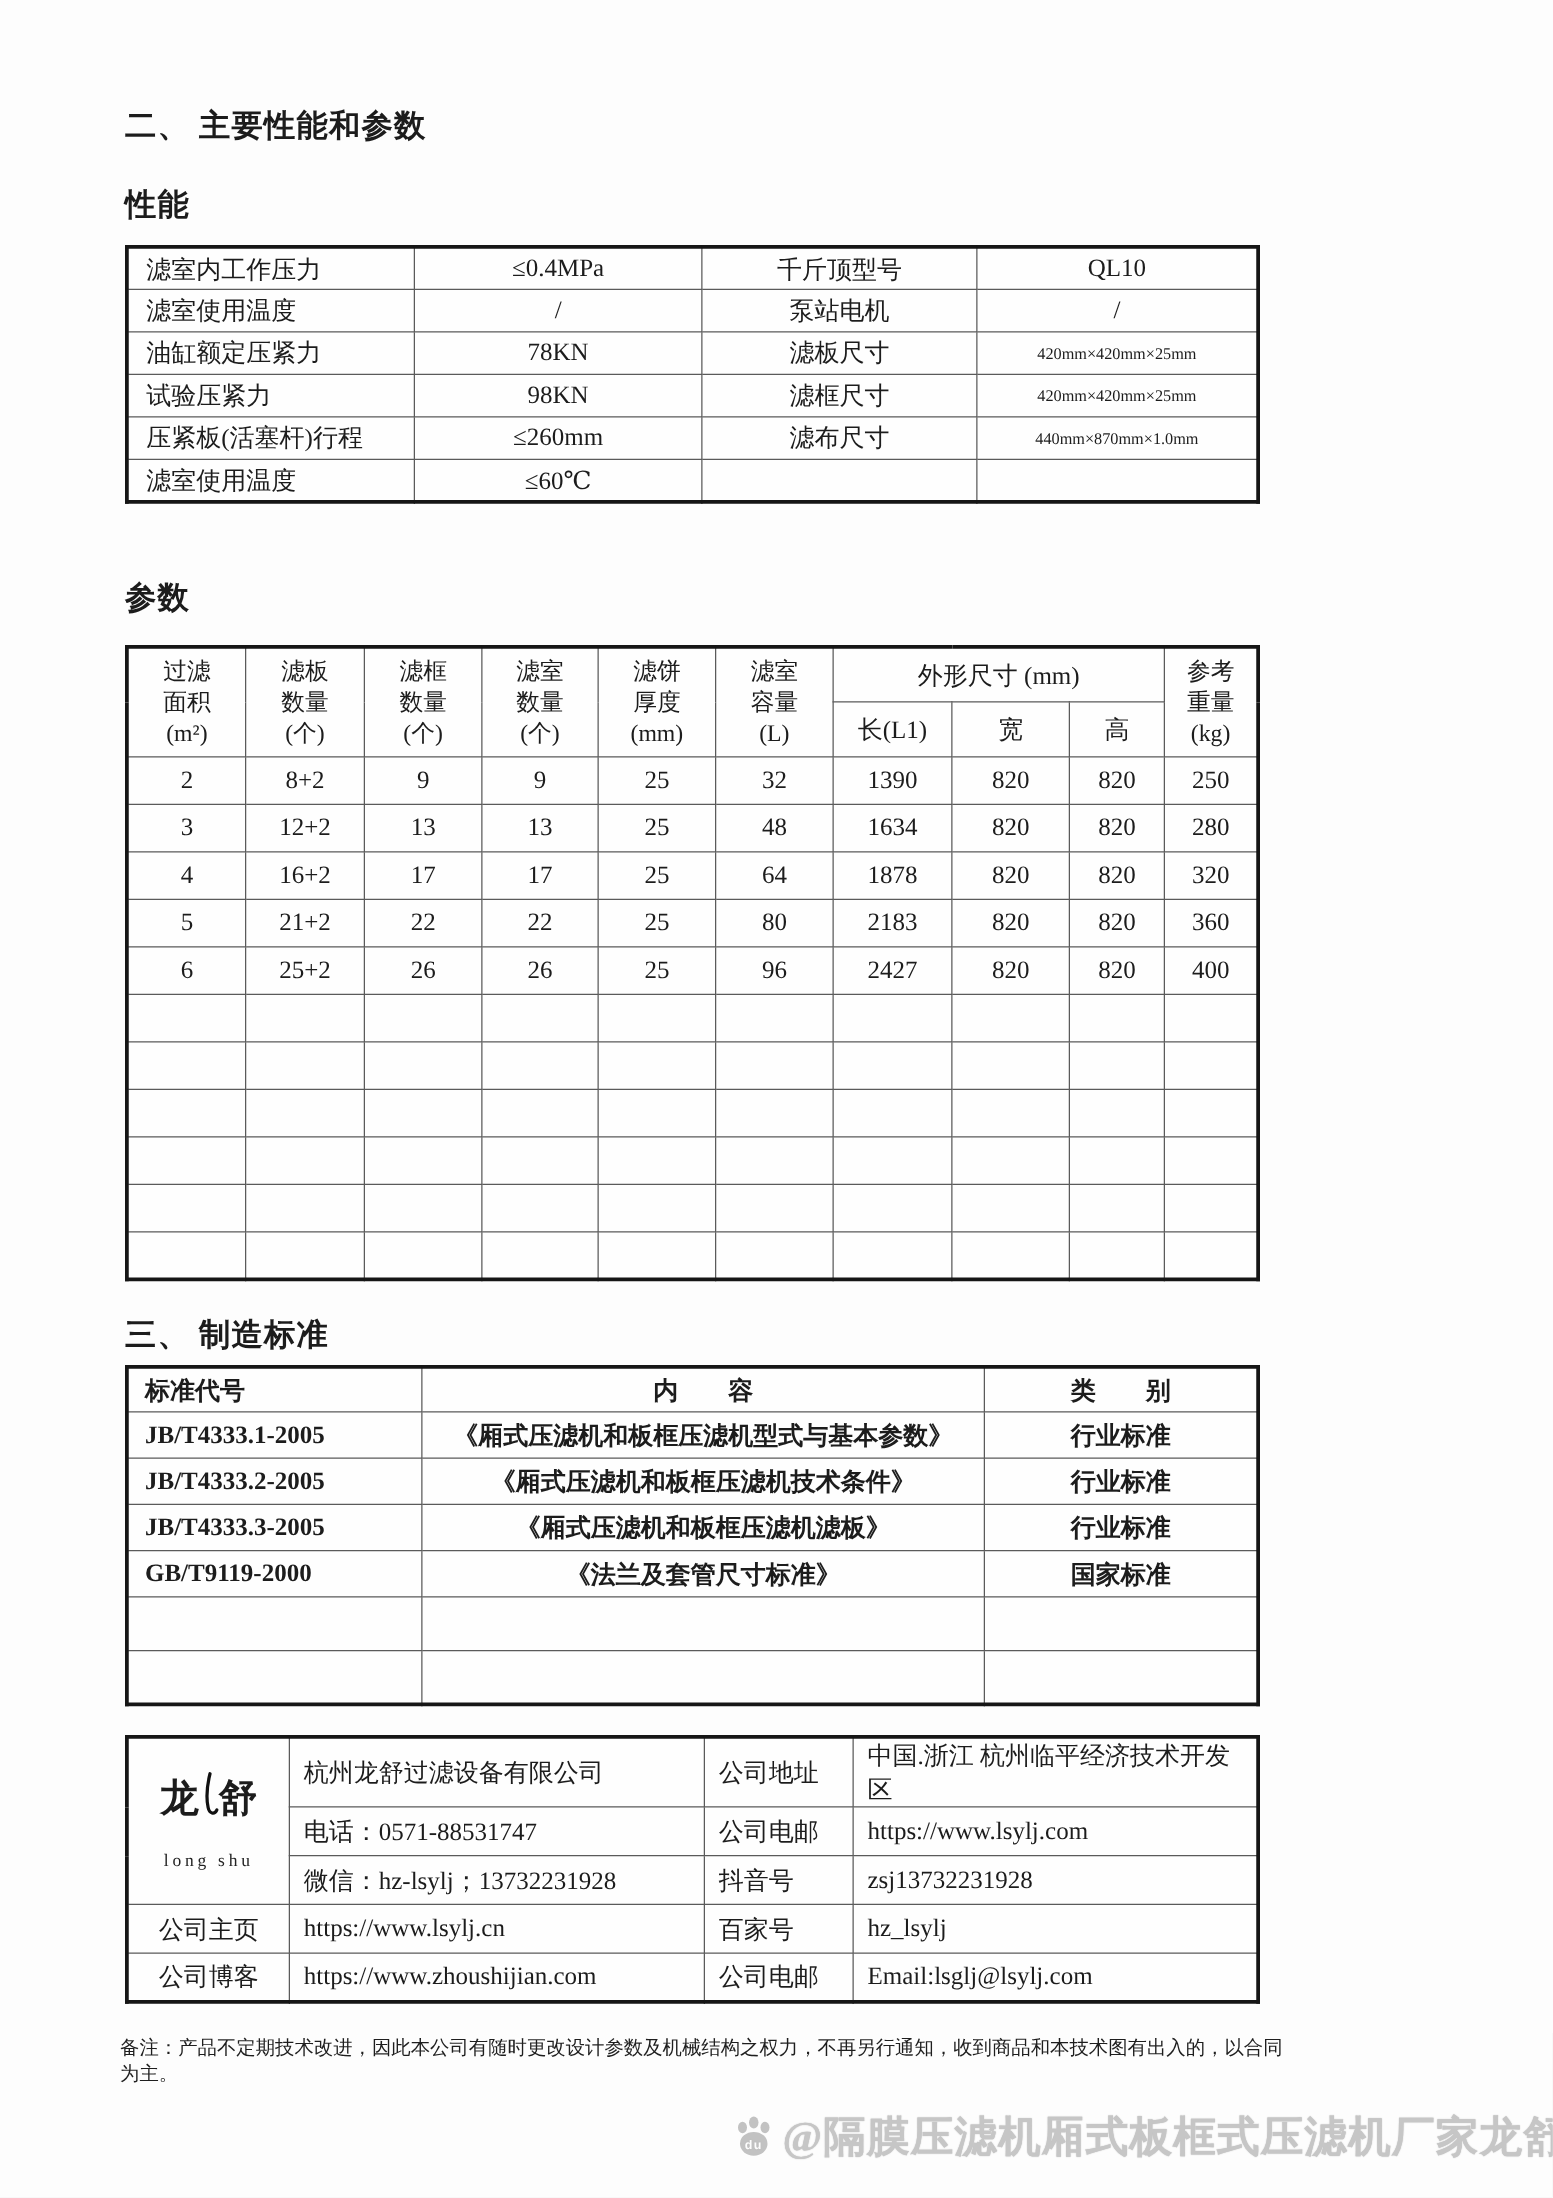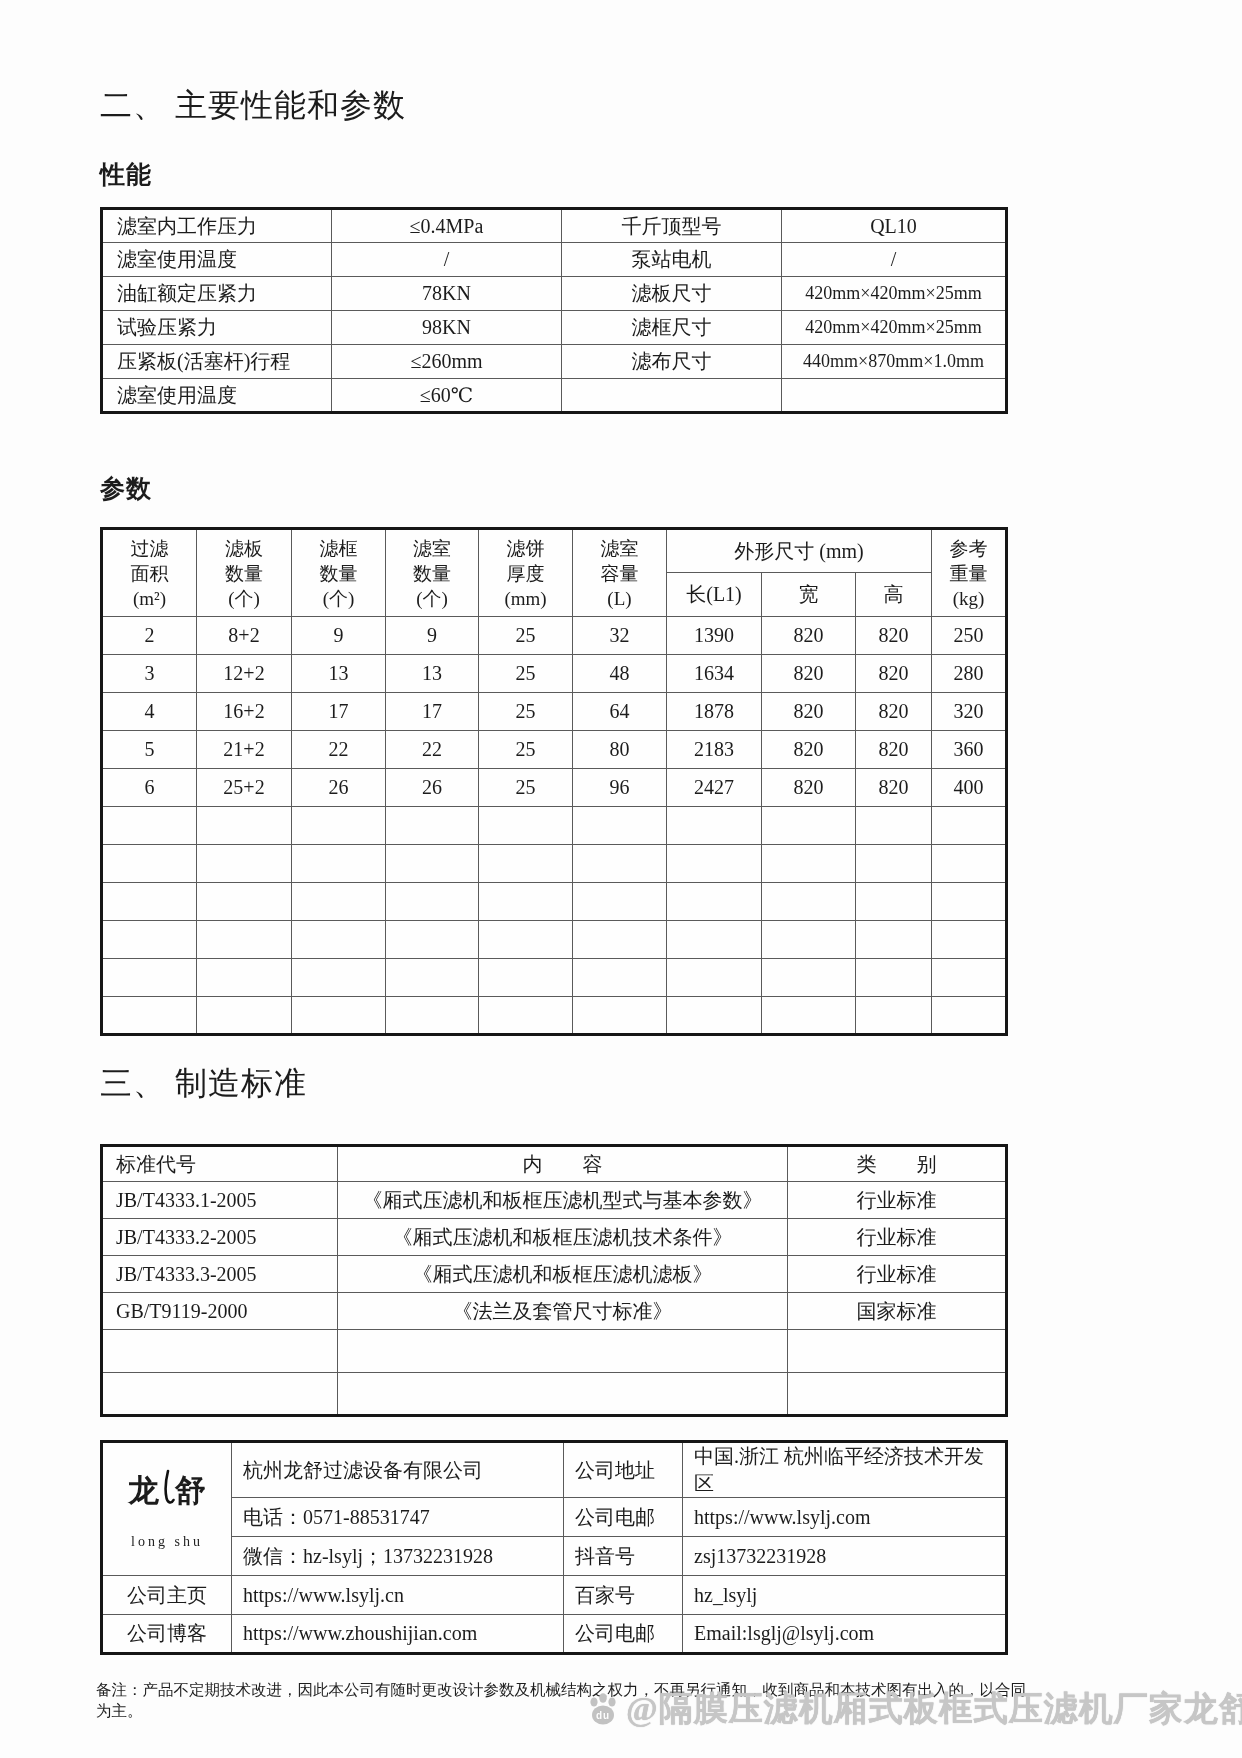--- a/index.html
+++ b/index.html
@@ -7,21 +7,21 @@
   .page {
     position:relative;
     width:1242px; height:1758px;
     background:#fdfdfd;
     overflow:hidden;
     font-family:"Liberation Serif","DejaVu Serif",serif;
     color:#1c1c1c;
   }
   .content { margin-left:100px; width:905px; }
 
-  .sec-title { font-size:32px; font-weight:normal; margin:0; letter-spacing:1px; }
+  .sec-title { font-size:25px; font-weight:bold; margin:0; letter-spacing:1px; }
   .t-sec2 { padding-top:84px; }
   .sub-heading { font-size:25px; font-weight:bold; margin:0; padding-top:30px; letter-spacing:1px; }
   .t-param { padding-top:58px; }
   .t-sec3 { padding-top:26px; }
   .t-sec4 { padding-top:26px; }
 
   table.tbl {
     border-collapse:collapse;
     table-layout:fixed;
     width:905px;
@@ -31,27 +31,27 @@
   table.tbl td {
     border:1px solid #5a5a5a;
     text-align:center;
     font-size:20px;
     padding:0 2px;
     overflow:hidden;
     color:#1c1c1c;
   }
   .mt-perf { margin-top:16px; }
   .mt-tbl  { margin-top:22px; }
-  .mt-std  { margin-top:38px; }
+  .mt-std  { margin-top:8px;font-weight:bold; }
   .mt-sup  { margin-top:23px; }
 
   
   .perf tr { height:34px; }
   .perf td.lbl { text-align:left; padding-left:14px; }
-  .perf td.dim { font-size:18px; letter-spacing:0; }
+  .perf td.dim { font-size:13px; letter-spacing:0; }
 
   
   .param tr.hrow1 { height:44px; }
   .param tr.hrow2 { height:44px; }
   .param tr.drow  { height:38px; }
   .param tr.erow  { height:38px; }
   .param td.stack { white-space:pre-line; line-height:25px; font-size:19px; }
 
   
   .std tr.hrow { height:36px; }

